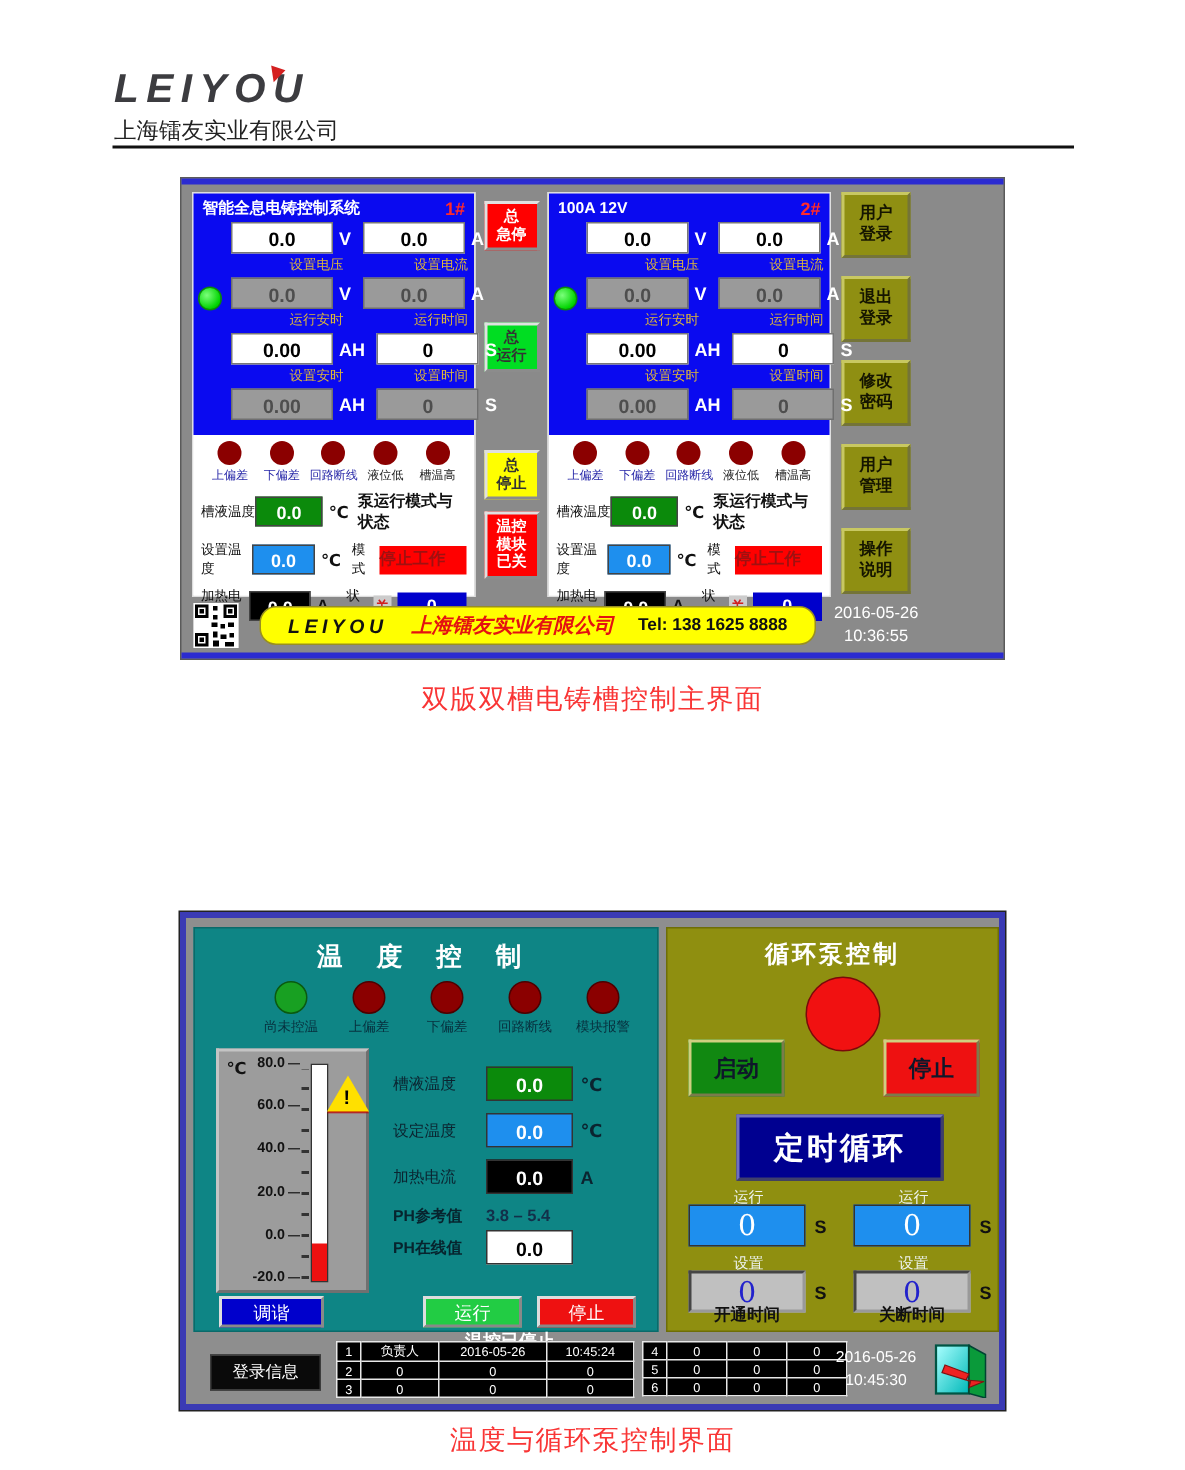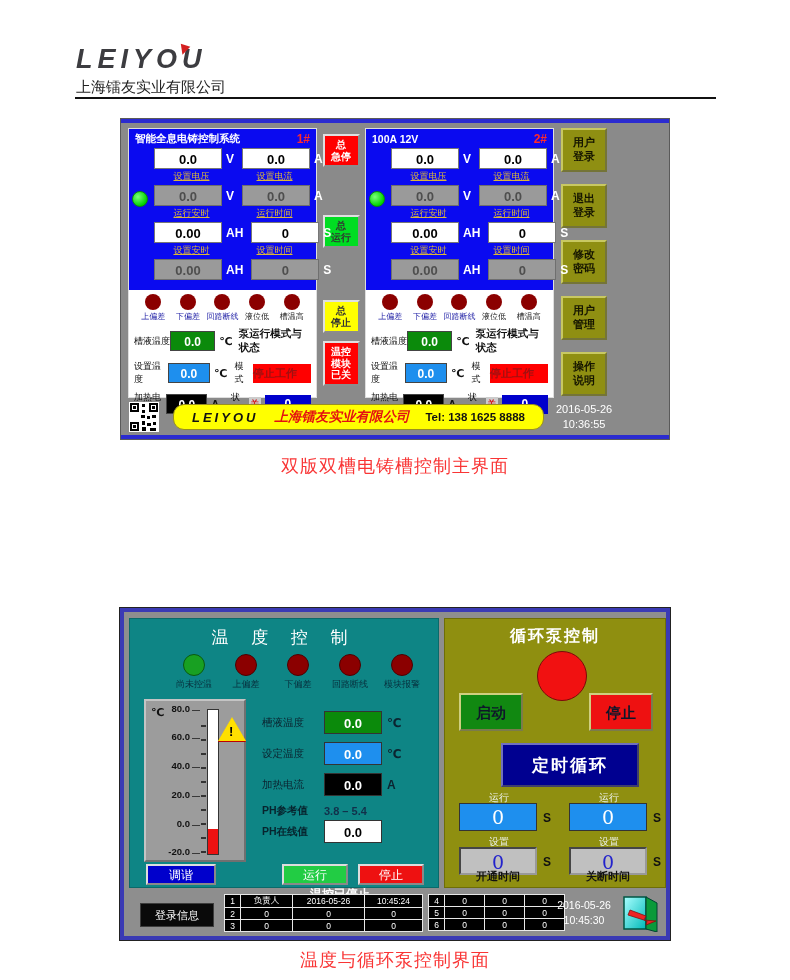--- a/index.html
+++ b/index.html
@@ -21,21 +21,21 @@
   .panel-blue { position:relative; height:161px; background:#0a0af0; padding:2px 4px 0 4px; }
   .p-title { display:flex; justify-content:space-between; align-items:center; color:#fff; font-weight:bold; font-size:10.5px; padding:1px 2px 0 2px; }
   .p-num { color:#ff2a2a; font-size:12px; }
   .green-dot { position:absolute; left:3px; top:62px; width:16px; height:16px; border-radius:50%; background:radial-gradient(circle at 35% 35%, #7bff7b, #00d400 70%); border:1px solid #0a8a0a; }
   .vrow { display:flex; margin-left:21px; gap:8px; margin-top:2px; }
   .vcell { display:flex; align-items:center; gap:4px; width:92px; }
   .vbox { width:68px; height:21px; background:#fff; color:#000; font-weight:bold; font-size:13px; text-align:center; line-height:21px; border:1px solid #777; }
   .vbox.gray { background:#9a9a9a; color:#4e4e4e; border:1px solid #6f6f6f; }
   .vunit { color:#fff; font-weight:bold; font-size:12px; }
   .lrow { display:flex; margin-left:21px; gap:8px; margin-top:1px; }
-  .lcell { width:92px; text-align:center; color:#dcb63a; font-size:9px;text-decoration:underline; }
+  .lcell { width:92px; text-align:right; color:#dcb63a; font-size:9px; }
   .panel-white { position:relative; height:107px; background:#fff; padding:3px 5px 0 5px; }
   .ind-row { display:flex; justify-content:space-between; padding:1px 2px 0 2px; }
   .ind { width:40px; text-align:center; }
   .ind-dot { width:16px; height:16px; border-radius:50%; background:#8b0000; margin:0 auto; }
   .ind-label { font-size:8px; margin-top:1px; color:#2626a8; white-space:nowrap; }
   .ind-label.dark { color:#222; }
   .w-row { display:flex; align-items:center; margin-top:5px; }
   .w-label { font-size:9px; color:#111; width:42px; }
   .cbox { width:52px; height:20px; font-weight:bold; font-size:12px; color:#fff; text-align:center; line-height:20px; border:1px solid #444; }
   .cbox.green { background:#0b8a0b; } .cbox.blue { background:#1e8fee; } .cbox.black { background:#000; }
@@ -62,21 +62,21 @@
   .banner-tel { font-weight:bold; font-size:11.5px; color:#111; white-space:nowrap; }
   .s1-date { color:#fff; font-size:11px; text-align:center; line-height:1.35; margin-left:12px; }
 
   .caption { position:absolute; left:0; width:790px; text-align:center; color:#f93535; font-size:18px; letter-spacing:1px; }
   .caption1 { top:454px; } .caption2 { top:948px; }
 
   
   .shot2 { position:absolute; left:120px; top:608px; width:550px; height:332px; background:#8e8e8e; border:4px solid #3a3ab4; outline:1px solid #222; }
   .s2-top { position:absolute; top:6px; left:5px; display:flex; gap:5px; }
   .temp-panel { position:relative; width:310px; height:270px; background:#0e8585; border:1px solid #0a6a6a; }
-  .t-title { text-align:center; color:#fff; font-weight:normal; font-size:17px; letter-spacing:9px; margin-top:7px; }
+  .t-title { text-align:center; color:#fff; font-weight:bold; font-size:17px; letter-spacing:9px; margin-top:7px; }
   .t-inds { display:flex; justify-content:space-between; padding:5px 10px 0 10px;margin-left:28px; }
   .t-ind { width:56px; text-align:center; }
   .t-dot { width:22px; height:22px; border-radius:50%; margin:0 auto; background:#8b0000; border:1px solid #4d0000; }
   .t-dot.green { background:#18a022; border-color:#0a5a10; }
   .t-ind-label { font-size:9px; color:#07303e; margin-top:2px; white-space:nowrap; }
   .thermo { position:absolute; left:14px; top:80px; width:102px; height:163px; background:#9c9c9c; border:2px outset #c4c4c4; }
   .th-unit { position:absolute; left:5px; top:5px; font-size:11px; font-weight:bold; color:#111; }
   .th-tick { position:absolute; right:44px; width:44px; text-align:right; font-size:9.5px; font-weight:bold; color:#111; }
   .th-tick::after { content:"—"; font-size:8px; margin-left:2px; }
   .th-minor { position:absolute; left:55px; top:12px; width:5px; height:140px; background:repeating-linear-gradient(to bottom, transparent 0 12px, #333 12px 14px); }
@@ -96,21 +96,21 @@
   .t-btn { position:absolute; height:21px; font-weight:normal; font-size:12px; color:#fff; text-align:center; line-height:19px; border:2px outset #ddd; cursor:pointer; }
   .btn-tune { left:16px; top:245px; width:70px; background:#0000cc; }
   .btn-trun { left:152px; top:245px; width:66px; background:#22cc44; }
   .btn-tstop { left:228px; top:245px; width:66px; background:#ee1111; }
   .pump-panel { position:relative; width:222px; height:270px; background:#8f8f10; border:1px solid #6e6e06; }
   .pp-title { text-align:center; color:#fff; font-weight:bold; font-size:16px; letter-spacing:2px; margin-top:7px; }
   .pp-circle { position:absolute; left:92px; top:32px; width:50px; height:50px; border-radius:50%; background:#f11111; border:1px solid #7a0a0a; }
   .pp-btn { position:absolute; width:64px; height:38px; font-weight:bold; font-size:15px; color:#0f172a; text-align:center; line-height:36px; border:2px outset #cfcf80; cursor:pointer; }
   .pp-start { left:14px; top:74px; background:#118811; }
   .pp-stop { left:144px; top:74px; background:#ee1111; }
-  .pp-timer { position:absolute; left:56px; top:124px; width:138px; height:44px; background:#000090; border:2px outset #7070c0; color:#fff; font-weight:bold; font-size:17px; letter-spacing:2px; text-align:center; line-height:42px; cursor:pointer; }
+  .pp-timer { position:absolute; left:46px; top:124px; width:138px; height:44px; background:#000090; border:2px outset #7070c0; color:#fff; font-weight:bold; font-size:20px; letter-spacing:2px; text-align:center; line-height:42px; cursor:pointer; }
   .pp-col-label { position:absolute; width:80px; text-align:center; color:#ecf2ec; font-size:10px; }
   .pp-box { position:absolute; width:78px; height:28px; text-align:center; font-family:"DejaVu Serif",serif; font-size:19px; line-height:27px; border:1px solid #333; }
   .pp-box.blue { background:#1e8fee; color:#fff; }
   .pp-box.gray { background:#c0c0c0; color:#2222cc; border:2px inset #999; }
   .pp-s { position:absolute; font-size:12px; font-weight:bold; color:#111; }
   .pp-time { position:absolute; width:90px; text-align:center; font-size:11px; font-weight:bold; color:#111; top:250px; }
   .s2-bottom { position:absolute; left:4px; top:282px; width:534px; height:40px; }
   .login-btn { position:absolute; left:12px; top:9px; width:74px; height:24px; background:#0a0a0a; color:#fff; font-size:11px; text-align:center; line-height:23px; border:1px solid #3c3c3c; cursor:pointer; }
   .log-table { position:absolute; top:0; border-collapse:collapse; background:#000; }
   .log-table td { border:1px solid #e8e8e8; color:#fff; font-size:8.5px; text-align:center; height:12px; padding:0 1px; white-space:nowrap; }

